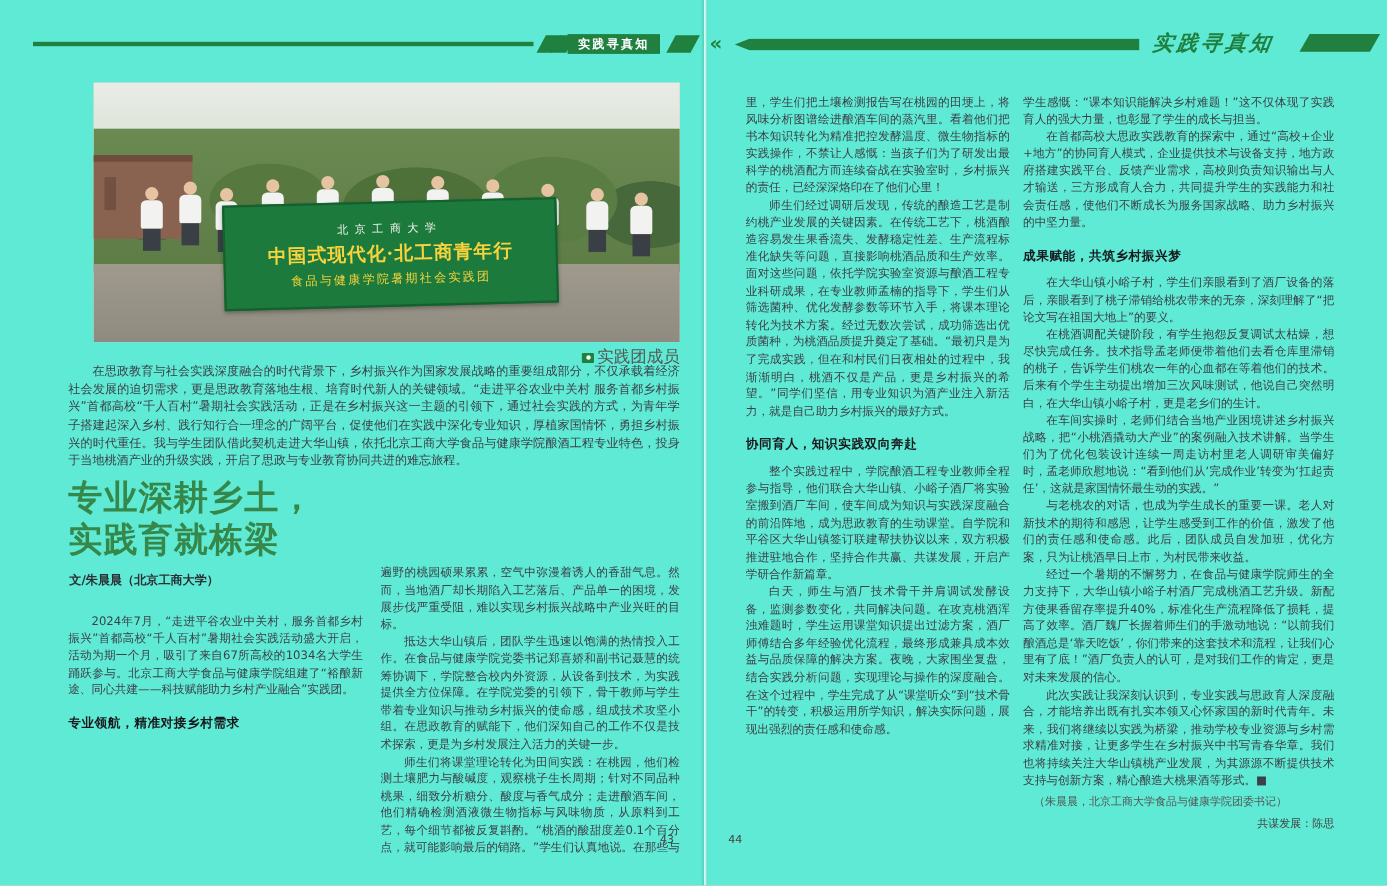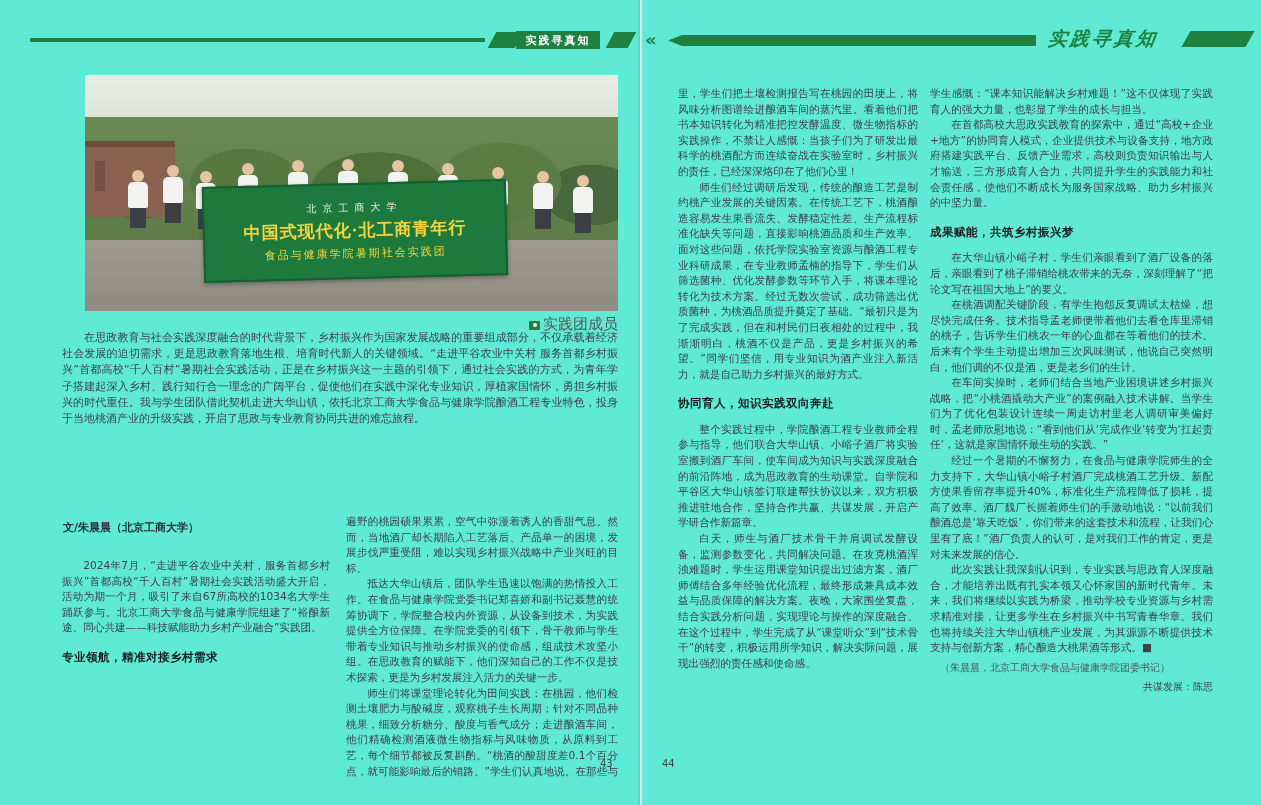--- a/index.html
+++ b/index.html
@@ -152,20 +152,24 @@
       <div class="b2">中国式现代化·北工商青年行</div>
       <div class="b3">食品与健康学院暑期社会实践团</div>
     </div>
   </div>
   <div class="caption">
     <span class="cam-icon"></span><span>实践团成员</span>
   </div>
 
   <div class="intro">在思政教育与社会实践深度融合的时代背景下，乡村振兴作为国家发展战略的重要组成部分，不仅承载着经济社会发展的迫切需求，更是思政教育落地生根、培育时代新人的关键领域。“走进平谷农业中关村 服务首都乡村振兴”首都高校“千人百村”暑期社会实践活动，正是在乡村振兴这一主题的引领下，通过社会实践的方式，为青年学子搭建起深入乡村、践行知行合一理念的广阔平台，促使他们在实践中深化专业知识，厚植家国情怀，勇担乡村振兴的时代重任。我与学生团队借此契机走进大华山镇，依托北京工商大学食品与健康学院酿酒工程专业特色，投身于当地桃酒产业的升级实践，开启了思政与专业教育协同共进的难忘旅程。</div>
 
+  <div class="title">
+    <div>专业深耕乡土，</div>
+    <div>实践育就栋梁</div>
+  </div>
   <div class="byline">文/朱晨晨（北京工商大学）</div>
 
   <div class="col l-col1">
     <p>2024年7月，“走进平谷农业中关村，服务首都乡村振兴”首都高校“千人百村”暑期社会实践活动盛大开启，活动为期一个月，吸引了来自67所高校的1034名大学生踊跃参与。北京工商大学食品与健康学院组建了“裕酿新途、同心共建——科技赋能助力乡村产业融合”实践团。</p>
     <h3>专业领航，精准对接乡村需求</h3>
 
   </div>
 
   <div class="col l-col2">
     <p style="text-indent:0">遍野的桃园硕果累累，空气中弥漫着诱人的香甜气息。然而，当地酒厂却长期陷入工艺落后、产品单一的困境，发展步伐严重受阻，难以实现乡村振兴战略中产业兴旺的目标。</p>
@@ -184,22 +188,23 @@
     <p>整个实践过程中，学院酿酒工程专业教师全程参与指导，他们联合大华山镇、小峪子酒厂将实验室搬到酒厂车间，使车间成为知识与实践深度融合的前沿阵地，成为思政教育的生动课堂。自学院和平谷区大华山镇签订联建帮扶协议以来，双方积极推进驻地合作，坚持合作共赢、共谋发展，开启产学研合作新篇章。</p>
     <p>白天，师生与酒厂技术骨干并肩调试发酵设备，监测参数变化，共同解决问题。在攻克桃酒浑浊难题时，学生运用课堂知识提出过滤方案，酒厂师傅结合多年经验优化流程，最终形成兼具成本效益与品质保障的解决方案。夜晚，大家围坐复盘，结合实践分析问题，实现理论与操作的深度融合。在这个过程中，学生完成了从“课堂听众”到“技术骨干”的转变，积极运用所学知识，解决实际问题，展现出强烈的责任感和使命感。</p>
 
   </div>
 
   <div class="col r-col2">
     <p style="text-indent:0">学生感慨：“课本知识能解决乡村难题！”这不仅体现了实践育人的强大力量，也彰显了学生的成长与担当。</p>
     <p>在首都高校大思政实践教育的探索中，通过“高校+企业+地方”的协同育人模式，企业提供技术与设备支持，地方政府搭建实践平台、反馈产业需求，高校则负责知识输出与人才输送，三方形成育人合力，共同提升学生的实践能力和社会责任感，使他们不断成长为服务国家战略、助力乡村振兴的中坚力量。</p>
     <h3>成果赋能，共筑乡村振兴梦</h3>
     <p>在大华山镇小峪子村，学生们亲眼看到了酒厂设备的落后，亲眼看到了桃子滞销给桃农带来的无奈，深刻理解了“把论文写在祖国大地上”的要义。</p>
-    <p>在桃酒调配关键阶段，有学生抱怨反复调试太枯燥，想尽快完成任务。技术指导孟老师便带着他们去看仓库里滞销的桃子，告诉学生们桃农一年的心血都在等着他们的技术。后来有个学生主动提出增加三次风味测试，他说自己突然明白，他们调的不仅是酒，更是老乡们的生计。</p>
+    <p>在桃酒调配关键阶段，有学生抱怨反复调试太枯燥，想尽快完成任务。技术指导孟老师便带着他们去看仓库里滞销的桃子，告诉学生们桃农一年的心血都在等着他们的技术。后来有个学生主动提出增加三次风味测试，他说自己突然明白，在大华山镇小峪子村，更是老乡们的生计。</p>
     <p>在车间实操时，老师们结合当地产业困境讲述乡村振兴战略，把“小桃酒撬动大产业”的案例融入技术讲解。当学生们为了优化包装设计连续一周走访村里老人调研审美偏好时，孟老师欣慰地说：“看到他们从‘完成作业’转变为‘扛起责任’，这就是家国情怀最生动的实践。”</p>
+    <p>与老桃农的对话，也成为学生成长的重要一课。老人对新技术的期待和感恩，让学生感受到工作的价值，激发了他们的责任感和使命感。此后，团队成员自发加班，优化方案，只为让桃酒早日上市，为村民带来收益。</p>
     <p>经过一个暑期的不懈努力，在食品与健康学院师生的全力支持下，大华山镇小峪子村酒厂完成桃酒工艺升级。新配方使果香留存率提升40%，标准化生产流程降低了损耗，提高了效率。酒厂魏厂长握着师生们的手激动地说：“以前我们酿酒总是‘靠天吃饭’，你们带来的这套技术和流程，让我们心里有了底！”酒厂负责人的认可，是对我们工作的肯定，更是对未来发展的信心。</p>
     <p>此次实践让我深刻认识到，专业实践与思政育人深度融合，才能培养出既有扎实本领又心怀家国的新时代青年。未来，我们将继续以实践为桥梁，推动学校专业资源与乡村需求精准对接，让更多学生在乡村振兴中书写青春华章。我们也将持续关注大华山镇桃产业发展，为其源源不断提供技术支持与创新方案，精心酿造大桃果酒等形式。■</p>
     <div class="signature">（朱晨晨，北京工商大学食品与健康学院团委书记）</div>
     <div class="editor">共谋发展：陈思</div>
   </div>
 
   <div class="pageno pn-r">44</div>
 
 </div>
 

